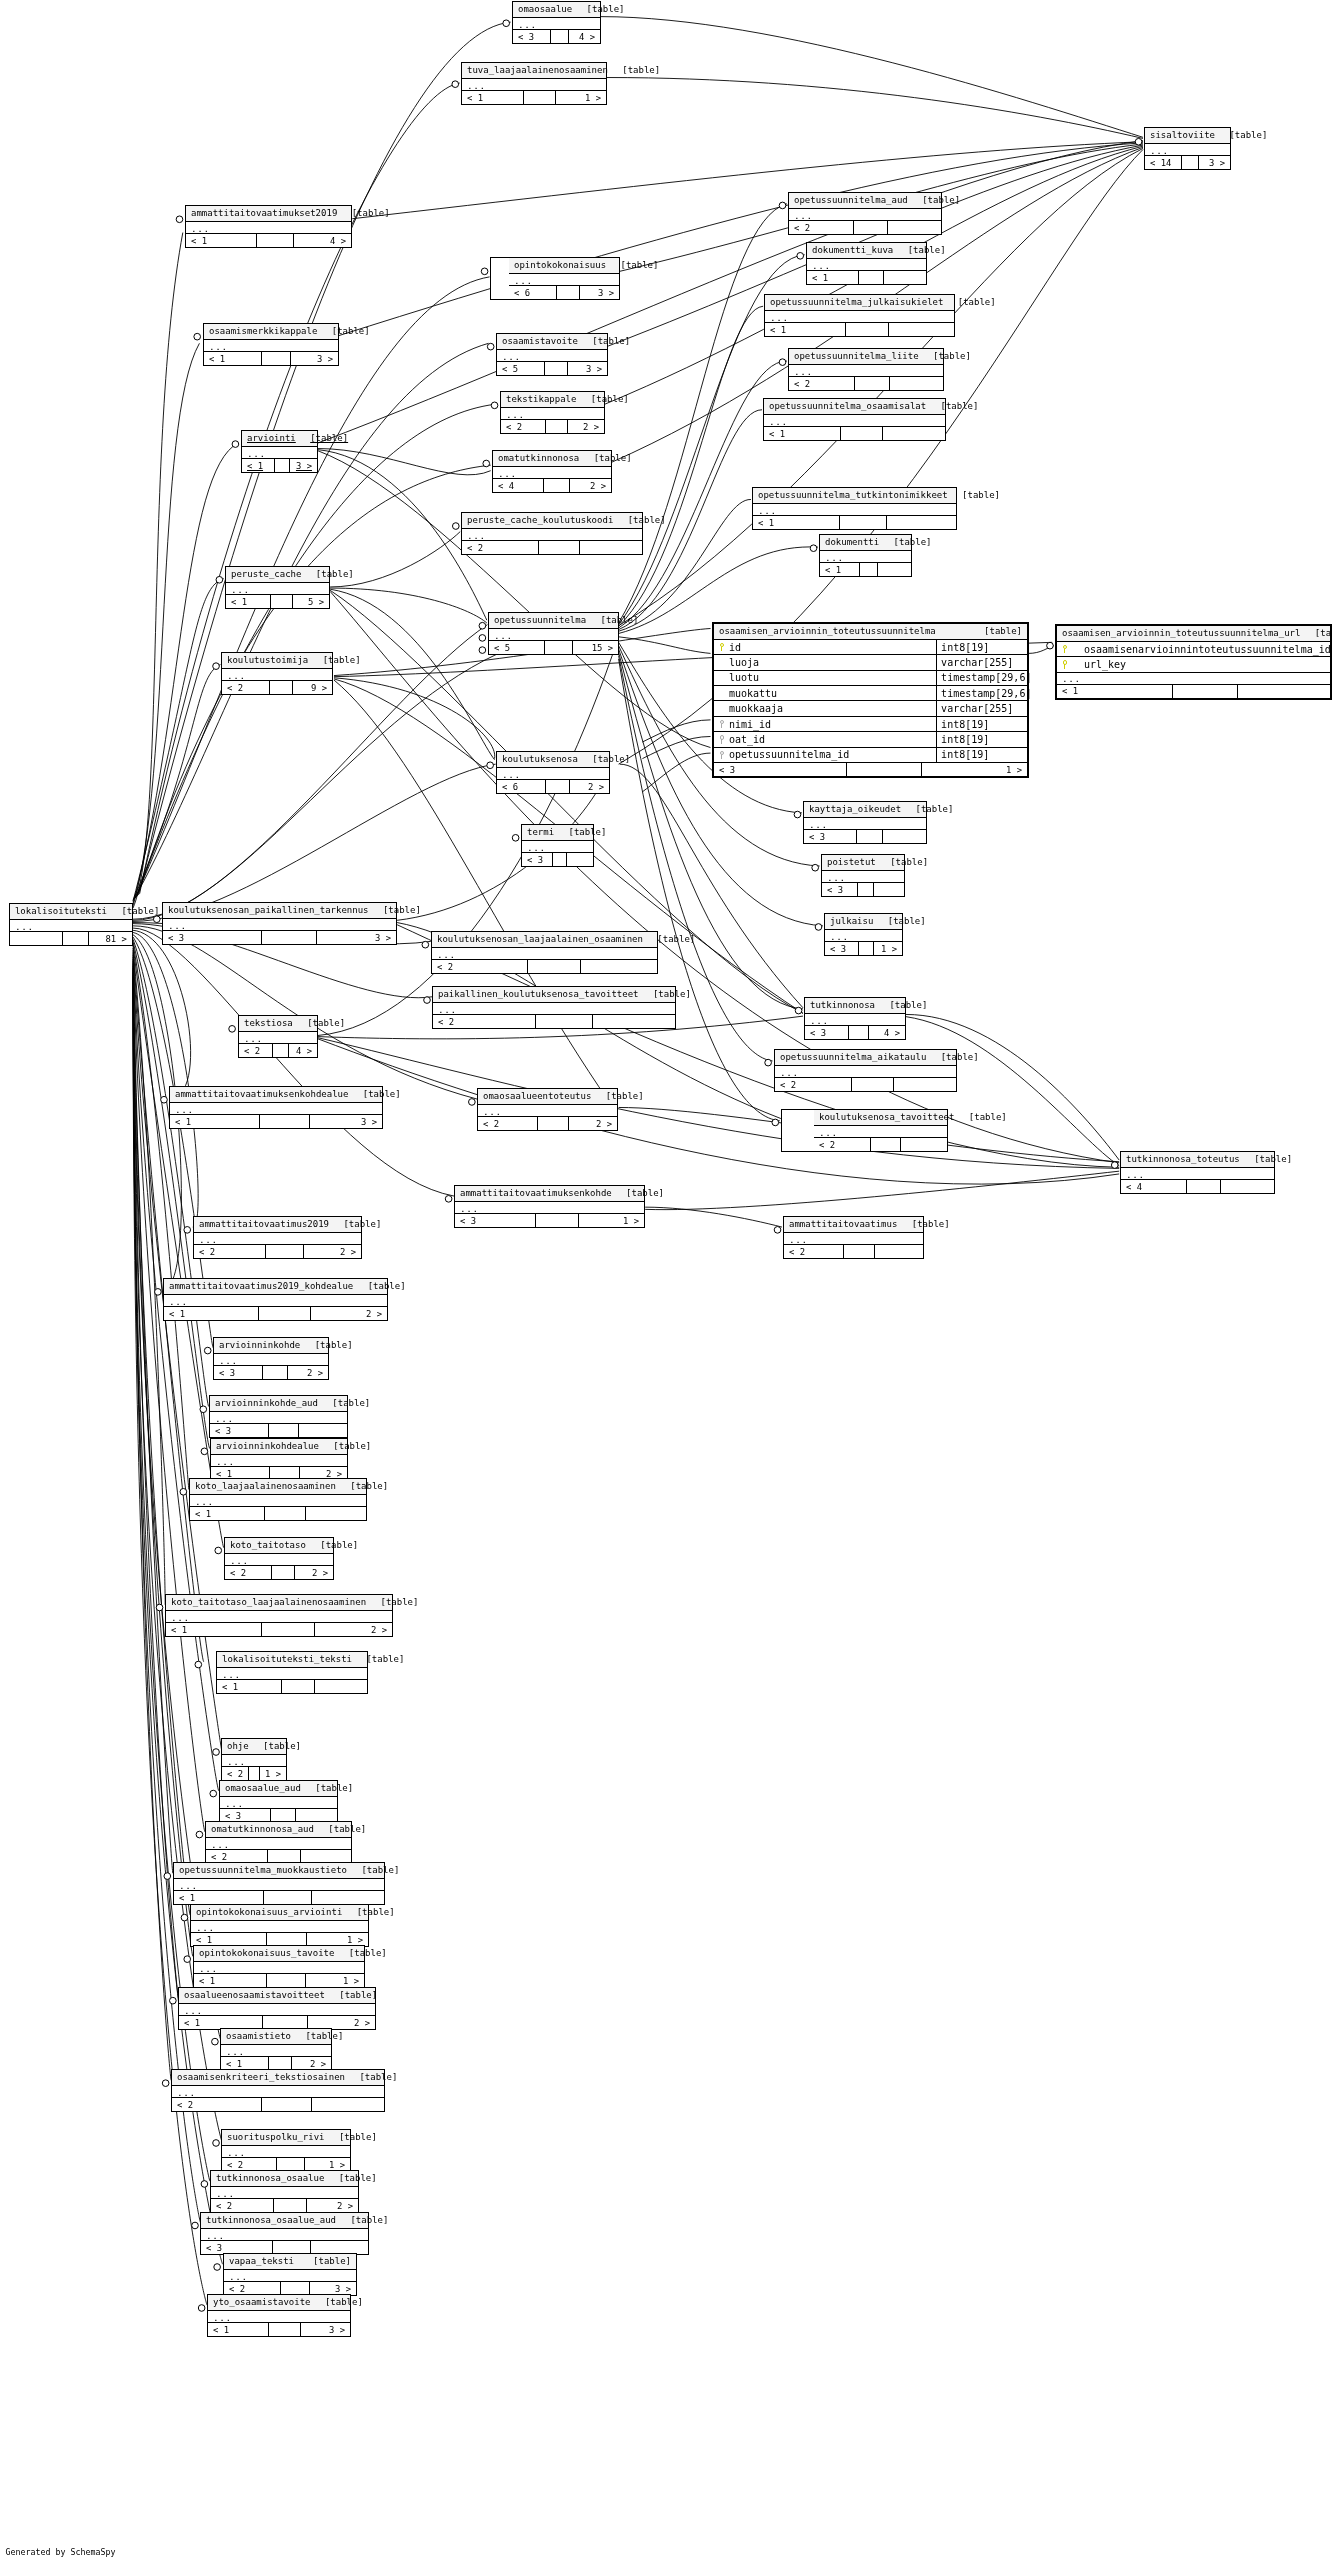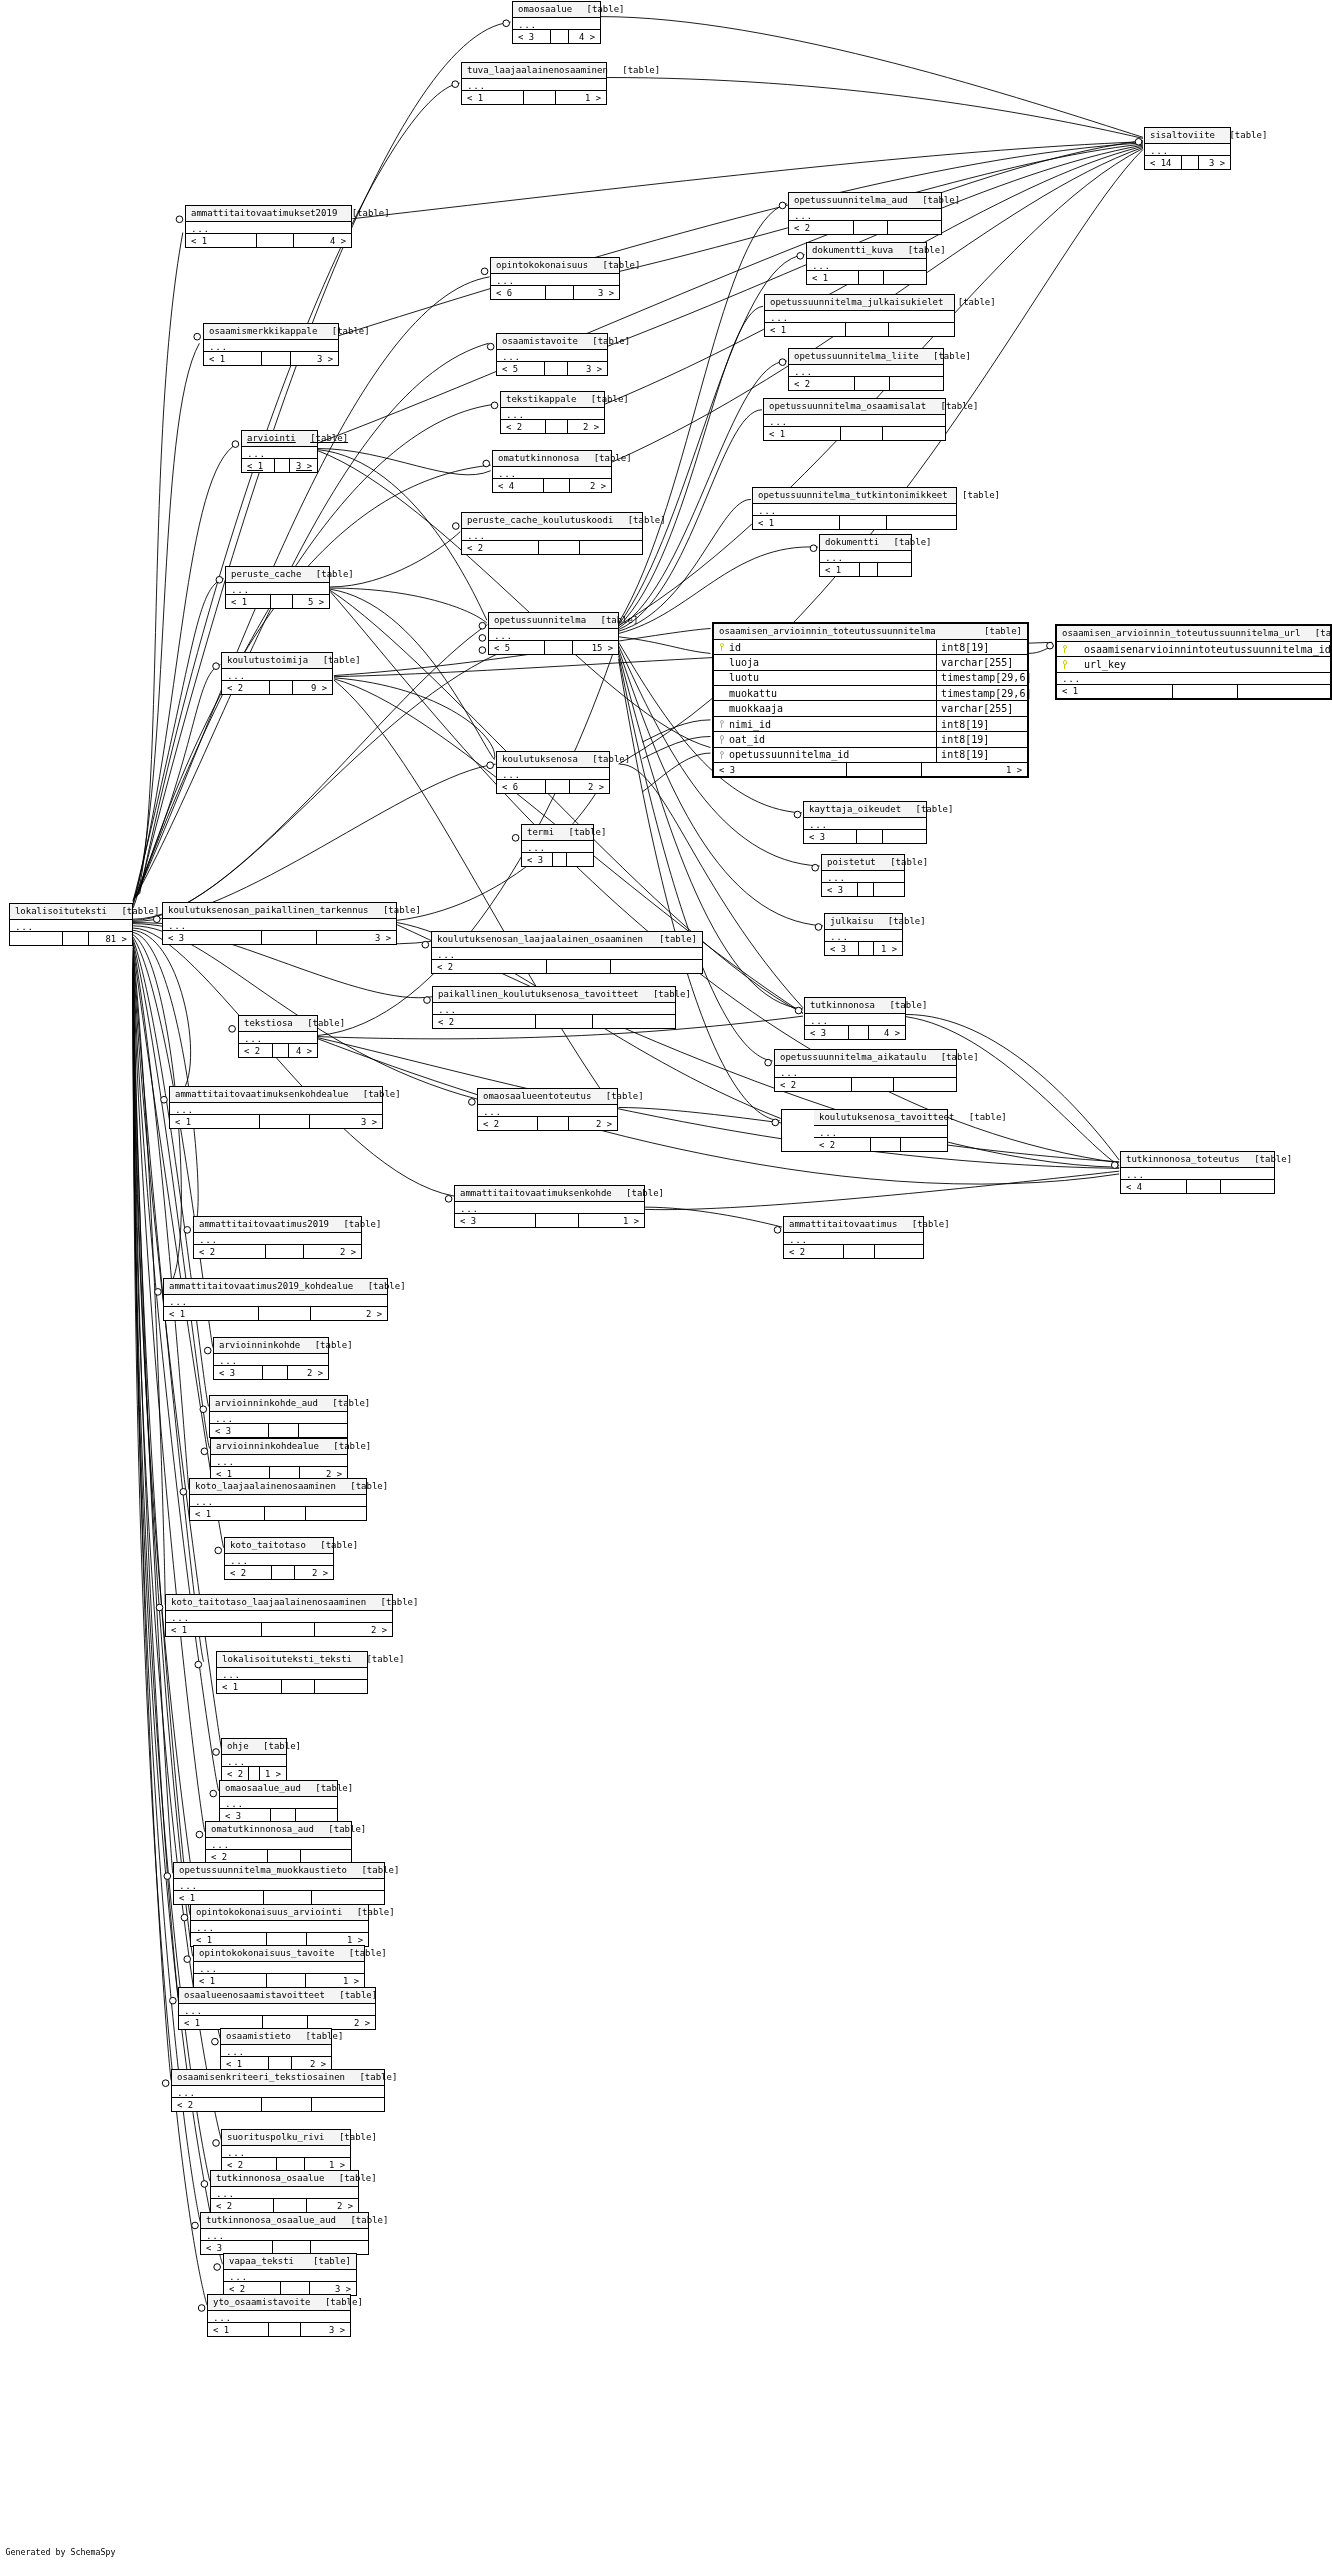--- a/index.html
+++ b/index.html
@@ -275,21 +275,21 @@
         <span class="nm">opetussuunnitelma_aud</span>
         <span class="ty">[table]</span>
       </div>
       <div class="ell">...</div>
       <div class="foot">
         <div class="f1">&lt; 2</div>
         <div class="f2"></div>
         <div class="f3"></div>
       </div>
     </div>
-    <div class="tbl" style="left: 490px; top: 257px; width: 130px;">
+    <div class="tbl" style="left: 490px; top: 257px; width: 130px; padding-left: 18px;">
       <div class="hdr">
         <span class="nm">opintokokonaisuus</span>
         <span class="ty">[table]</span>
       </div>
       <div class="ell">...</div>
       <div class="foot">
         <div class="f1">&lt; 6</div>
         <div class="f2"></div>
         <div class="f3">3 &gt;</div>
       </div>
@@ -551,21 +551,21 @@
         <span class="nm">julkaisu</span>
         <span class="ty">[table]</span>
       </div>
       <div class="ell">...</div>
       <div class="foot">
         <div class="f1">&lt; 3</div>
         <div class="f2"></div>
         <div class="f3">1 &gt;</div>
       </div>
     </div>
-    <div class="tbl" style="left: 431px; top: 931px; width: 272px;">
+    <div class="tbl" style="left: 431px; top: 931px; width: 227px;">
       <div class="hdr">
         <span class="nm">koulutuksenosan_laajaalainen_osaaminen</span>
         <span class="ty">[table]</span>
       </div>
       <div class="ell">...</div>
       <div class="foot">
         <div class="f1">&lt; 2</div>
         <div class="f2"></div>
         <div class="f3"></div>
       </div>

